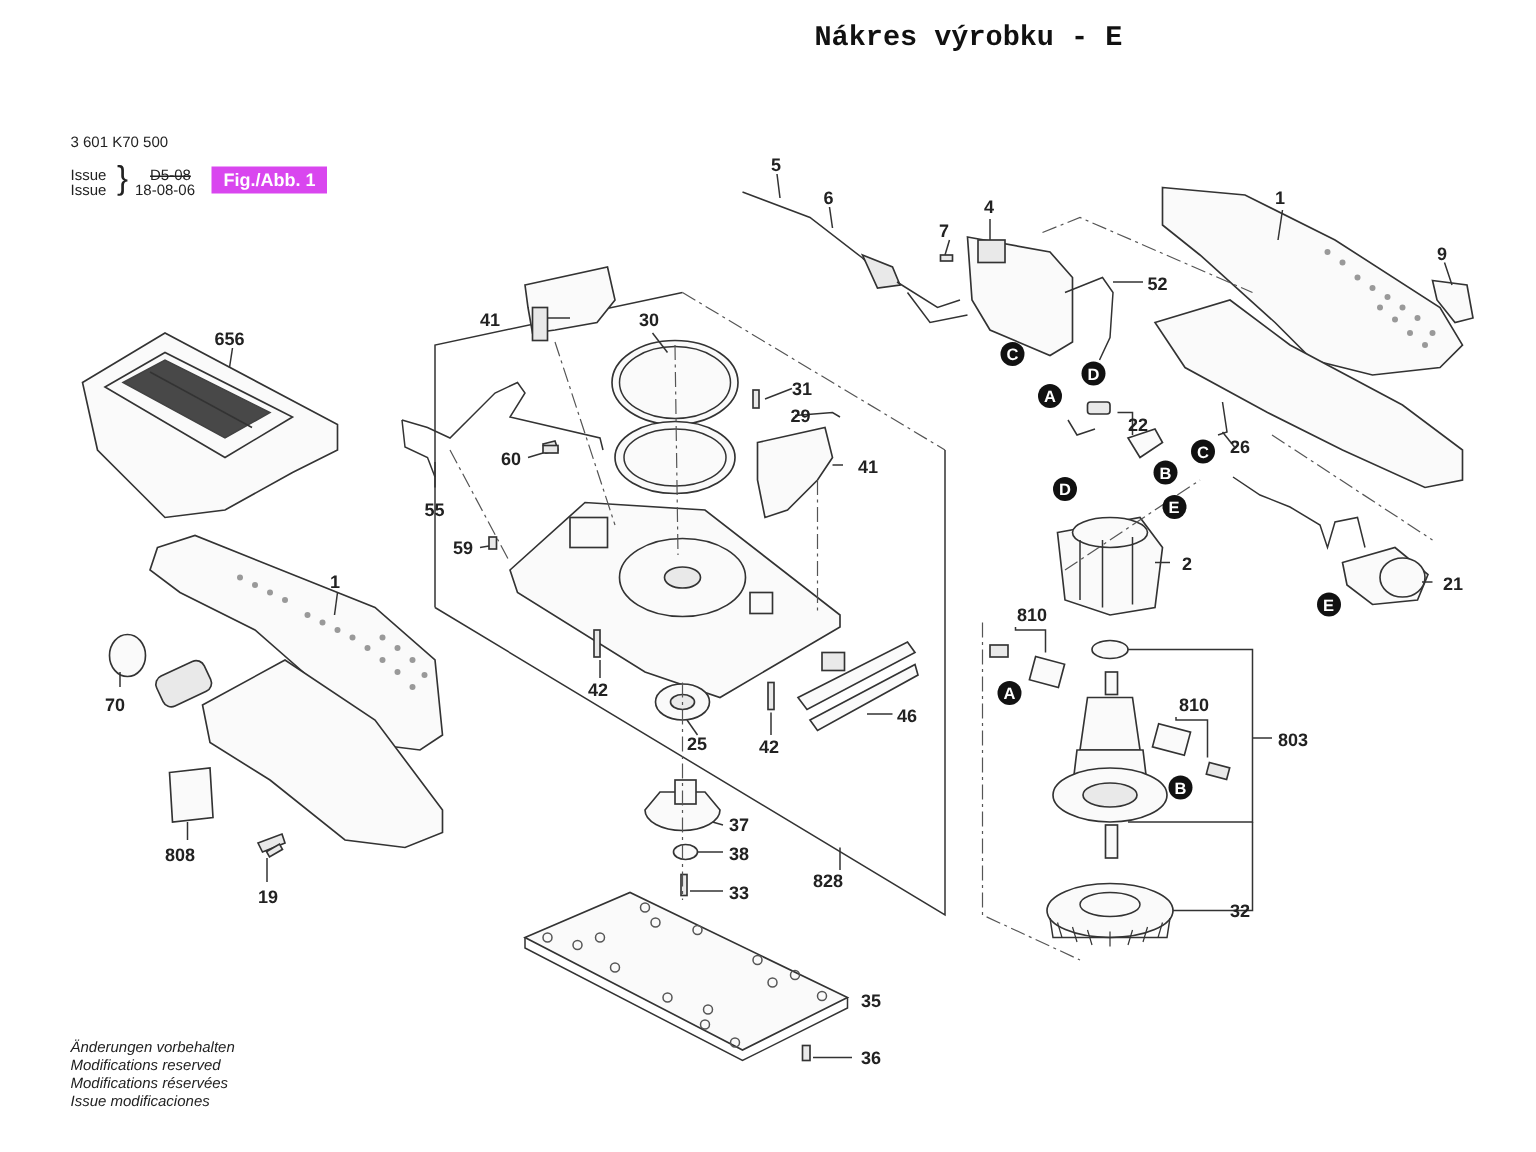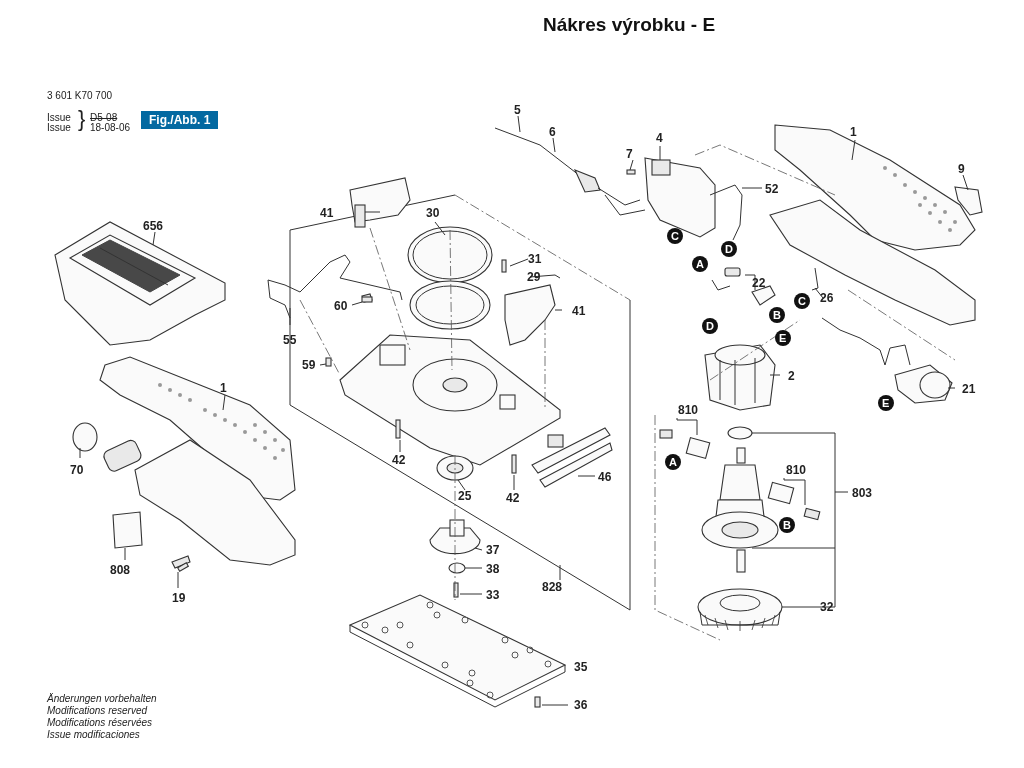--- a/index.html
+++ b/index.html
@@ -1,42 +1,42 @@
 <!DOCTYPE html>
 <html><head>
 <meta charset="utf-8">
 <style>
   html, body { margin: 0; padding: 0; background: #ffffff; }
   body { width: 1024px; height: 768px; position: relative; overflow: hidden; font-family: "Liberation Sans", sans-serif; color: #1a1a1a; }
-  .page-title { position: absolute; left: 543px; top: 14px; font-family: Liberation Sans, sans-serif; font-weight: bold; font-size: 19px; color: #111; }
+  .page-title { position: absolute; left: 543px; top: 14px; font-family: Liberation Mono, monospace; font-weight: bold; font-size: 19px; color: #111; }
   .meta { position: absolute; font-size: 10px; color: #222; line-height: 11px; }
   .part-no { left: 47px; top: 90px; }
   .stand-label { left: 47px; top: 112px; }
   .issue-label { left: 47px; top: 122px; }
   .brace { position: absolute; left: 78px; top: 108px; font-size: 22px; line-height: 22px; color: #222; font-weight: 300; }
-  .stand-val { left: 90px; top: 112px; text-decoration: line-through; }
+  .stand-val { left: 100px; top: 112px; text-decoration: line-through; }
   .issue-val { left: 90px; top: 122px; }
-  .fig-badge { position: absolute; left: 141px; top: 111px; background: #0369a1; color: #fff; font-weight: bold; font-size: 12px; padding: 1px 8px; height: 16px; line-height: 16px; }
+  .fig-badge { position: absolute; left: 141px; top: 111px; background: #d946ef; color: #fff; font-weight: bold; font-size: 12px; padding: 1px 8px; height: 16px; line-height: 16px; }
   .footer { position: absolute; left: 47px; top: 693px; font-size: 10px; line-height: 12px; color: #222; font-style: italic; }
   svg.diagram { position: absolute; left: 0; top: 0; }
   .lbl { font-family: "Liberation Sans", sans-serif; font-weight: bold; font-size: 12px; fill: #222; }
   .mk circle { fill: #111; }
   .mk text { fill: #fff; font-family: "Liberation Sans", sans-serif; font-weight: bold; font-size: 11px; }
   .ln { stroke: #333; stroke-width: 1; fill: none; }
   .dash { stroke: #555; stroke-width: 0.8; fill: none; stroke-dasharray: 10 3 2 3; }
   .part { stroke: #333; stroke-width: 1.1; fill: #fafafa; }
   .part-d { stroke: #333; stroke-width: 1.1; fill: #e9e9e9; }
   .dark { fill: #2a2a2a; stroke: #222; }
 </style>
 </head>
 <body>
 
 <div class="page-title">Nákres výrobku - E</div>
 
-<div class="meta part-no">3 601 K70 700</div>
+<div class="meta part-no">3 601 K70 500</div>
 <div class="meta stand-label">Issue</div>
 <div class="meta issue-label">Issue</div>
 <div class="brace">}</div>
 <div class="meta stand-val">D5-08</div>
 <div class="meta issue-val">18-08-06</div>
 <div class="fig-badge">Fig./Abb. 1</div>
 
 <div class="footer">
   <div>Änderungen vorbehalten</div>
   <div>Modifications reserved</div>

